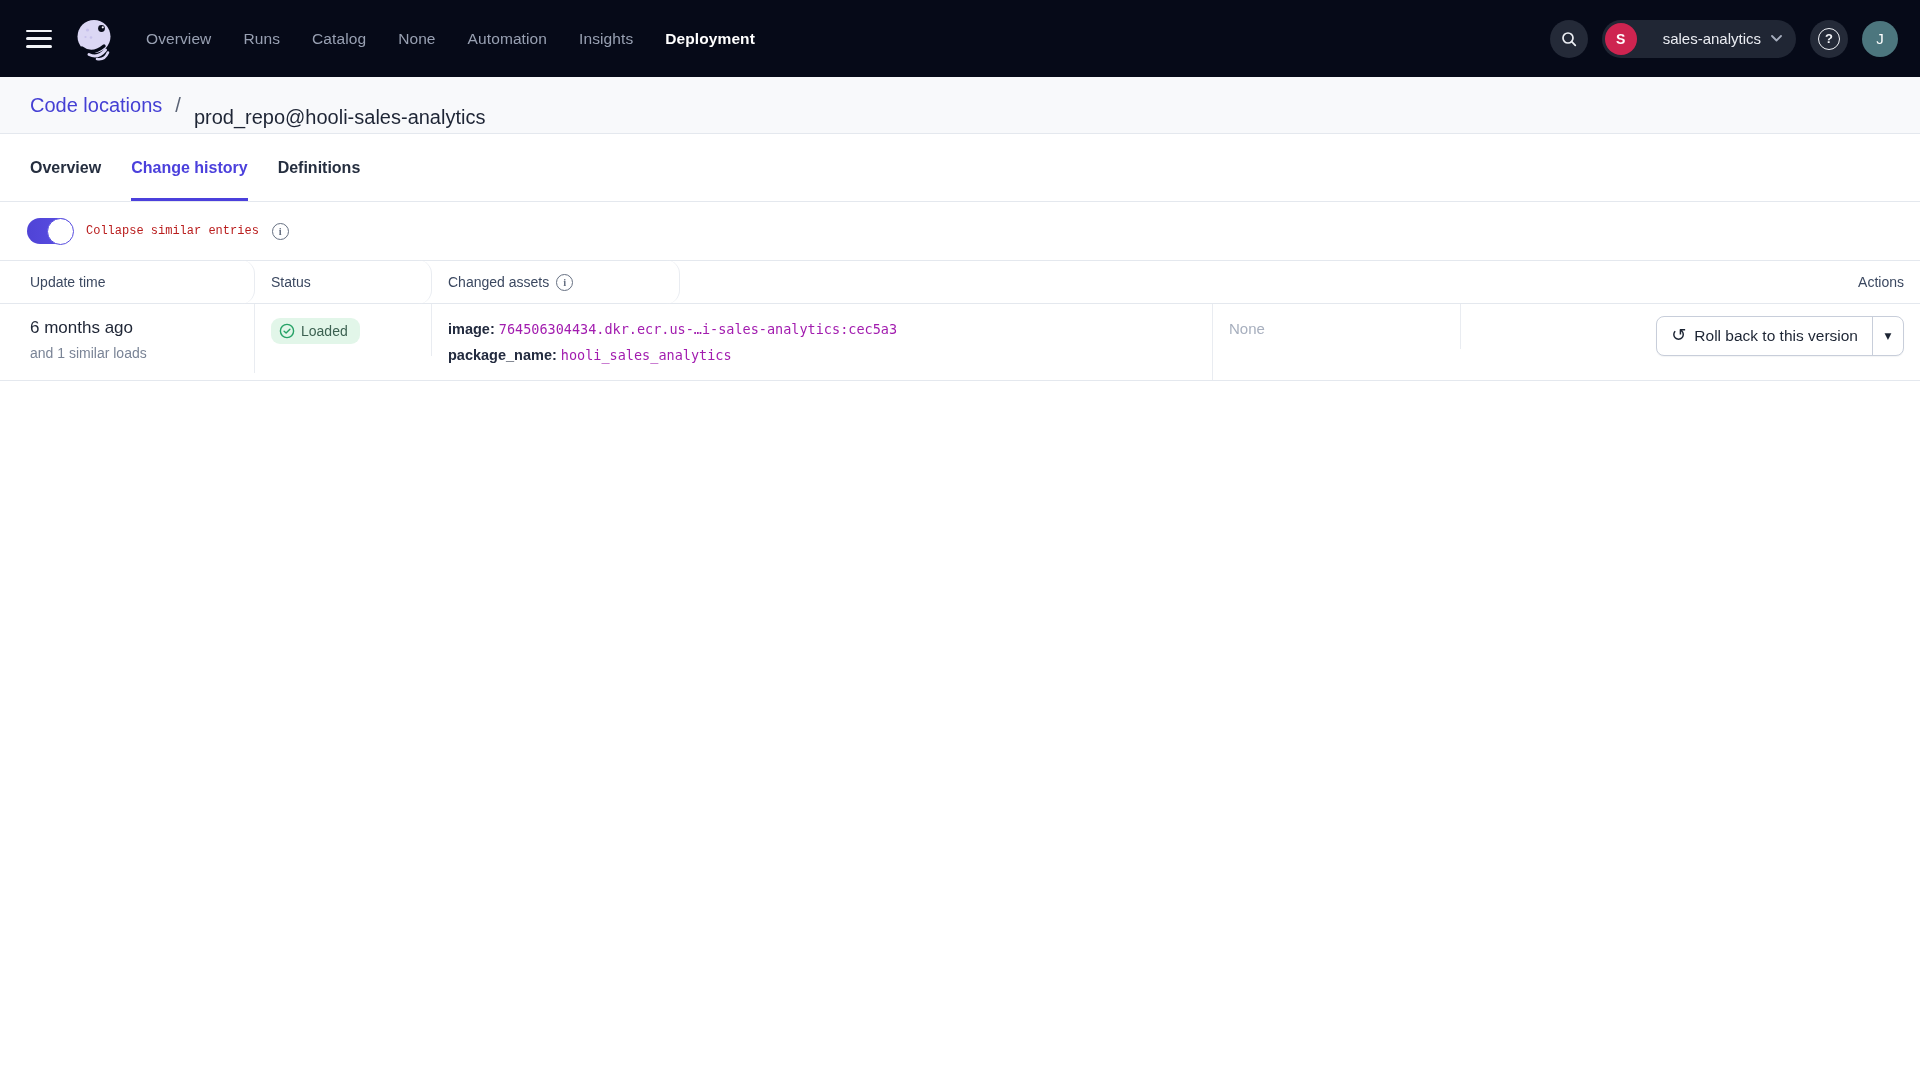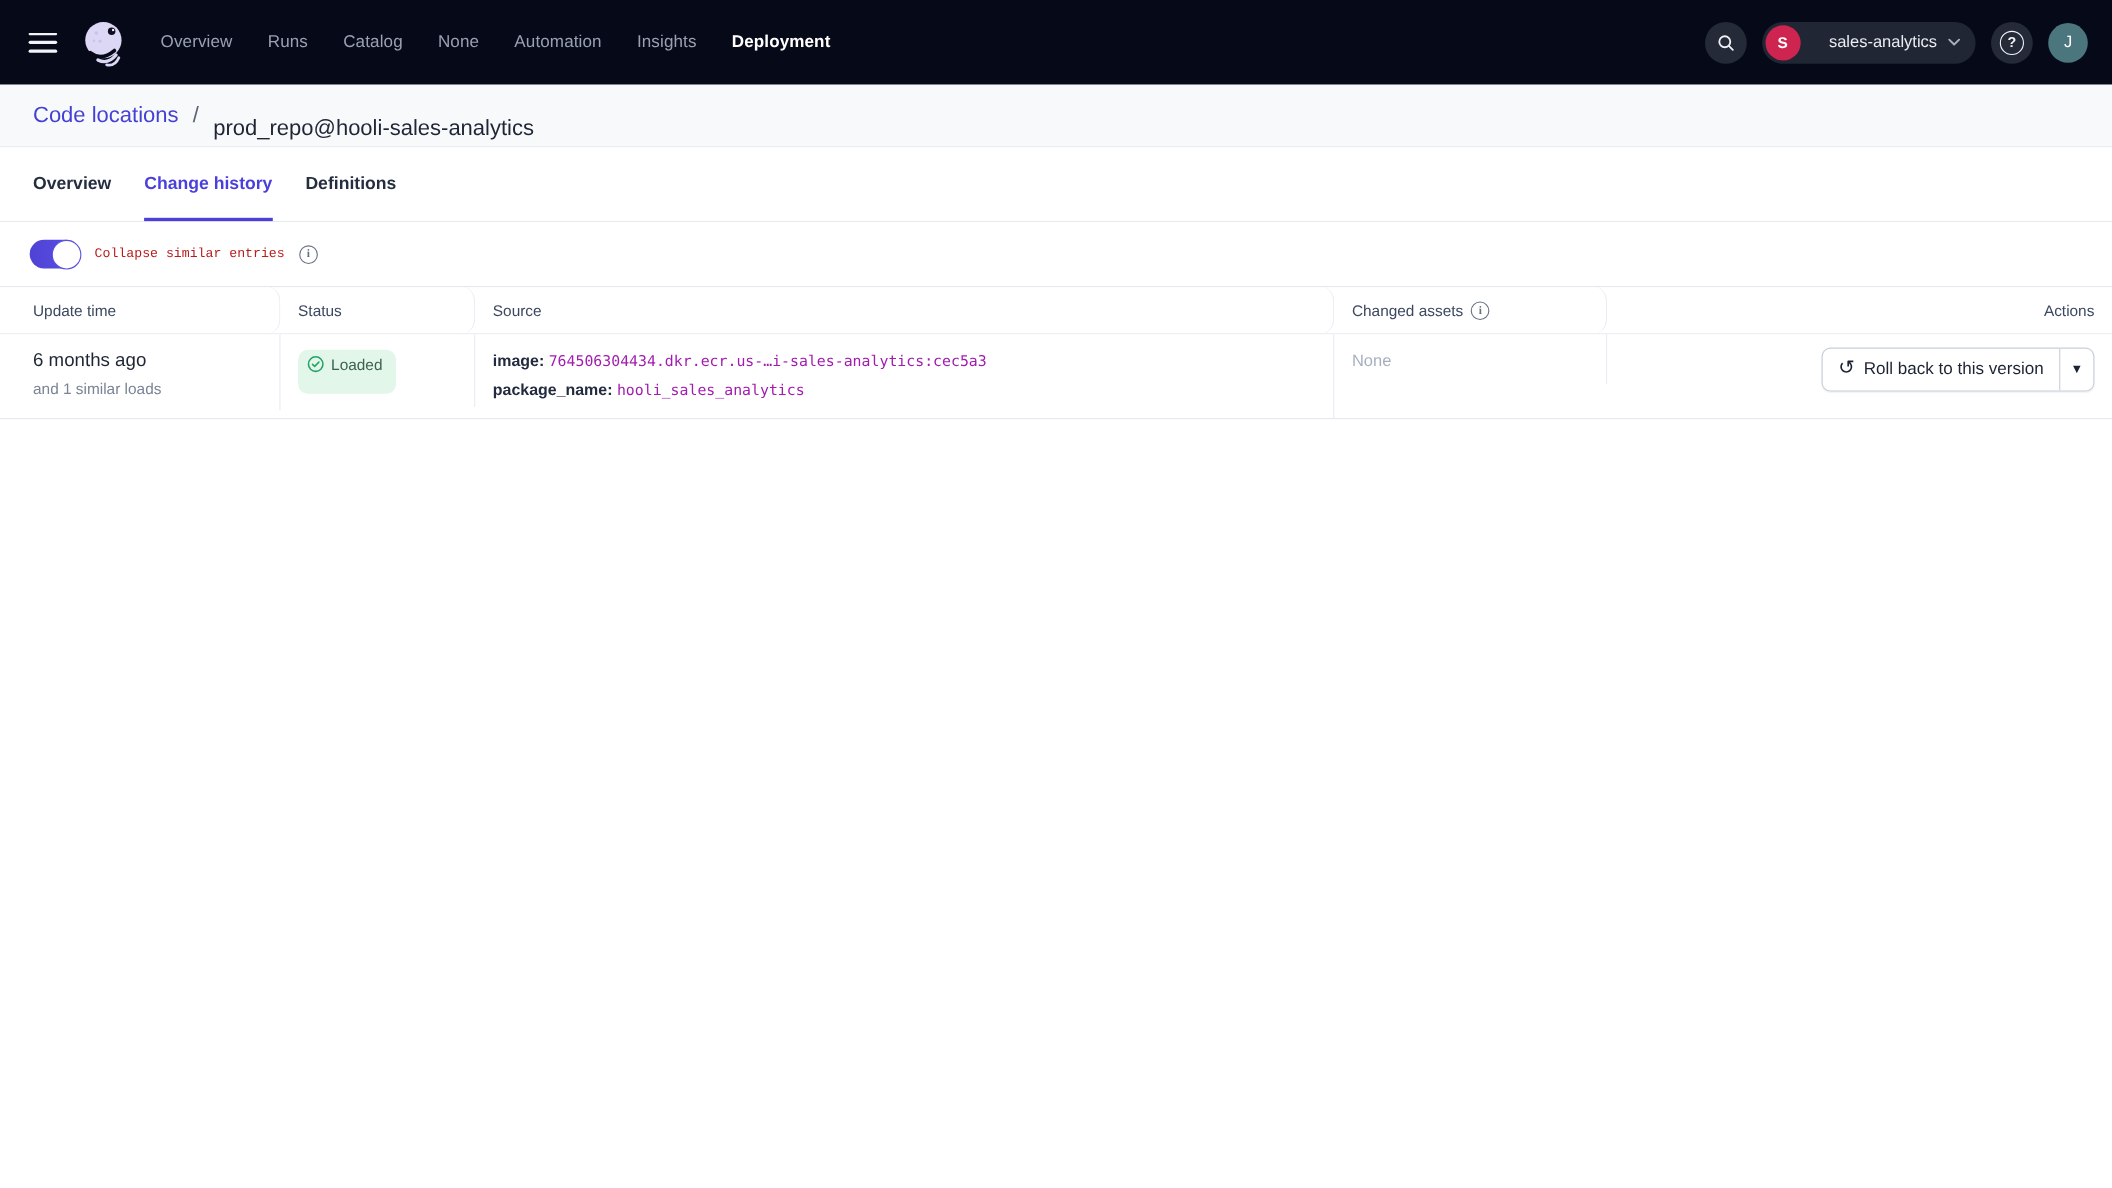--- a/index.html
+++ b/index.html
@@ -47,21 +47,21 @@
   .col { border-right:1px solid #E9ECF1; height:100%; }
   .thead .col { display:flex; align-items:center; height:44px; gap:7px;border-radius:14px; }
   .col-update { width:255px; padding-left:30px; }
   .col-status { width:177px; padding-left:16px; }
   .col-source { width:781px; padding-left:16px; }
   .col-assets { width:248px; padding-left:16px; }
   .col-actions { flex:1; border-right:none; padding-right:16px; justify-content:flex-end; display:flex; }
   .trow .col { padding-top:12px; padding-bottom:12px; }
   .cell-time-main { font-size:17px; color:#1E2535; margin-top:2px; }
   .cell-time-sub { font-size:14px; color:#7A8496; margin-top:7px; }
-  .badge { display:inline-flex; align-items:center; gap:6px; background:#E2F6E9; border-radius:9px; padding:5px 12px 19px 8px; margin-top:2px; }
+  .badge { display:inline-flex; align-items:center; gap:6px; background:#E2F6E9; border-radius:9px; padding:5px 12px 5px 8px; margin-top:2px; }
   .badge-text { font-size:14px; color:#3C6151; }
   .src-line { line-height:26px; white-space:nowrap; }
   .src-label { font-size:14.5px; font-weight:700; color:#232B3F; }
   .src-value { font-family:"DejaVu Sans Mono", monospace; font-size:13.5px; color:#a21caf; }
   .cell-none { font-size:15px; color:#A7AFBE; margin-top:4px; }
 
   .split-btn { display:inline-flex; align-items:stretch; height:40px; background:#fff; border:1px solid #C8CEDA; border-radius:8px; box-shadow:0 1px 1px rgba(20,30,50,.05); overflow:hidden; margin-top:0; }
   .split-main { display:flex; align-items:center; gap:8px; padding:0 14px; font-size:15.5px; color:#1C2433; cursor:pointer; }
   .rollback-glyph { font-family:"DejaVu Sans", sans-serif; font-size:18px; line-height:1; color:#1C2433; transform:translateY(-1px); }
   .split-divider { width:1px; background:#C8CEDA; }
@@ -142,21 +142,20 @@
     <div class="knob"></div>
   </div>
   <span class="filter-label">Collapse similar entries</span>
   <span class="info-icon">i</span>
 </div>
 
 <div class="table">
   <div class="thead">
     <div class="col col-update">Update time</div>
     <div class="col col-status">Status</div>
-    <div class="col col-source">Source</div>
     <div class="col col-assets">
       <span>Changed assets</span>
       <span class="info-icon">i</span>
     </div>
     <div class="col col-actions" style="align-items:center;">Actions</div>
   </div>
 
   <div class="trow">
     <div class="col col-update">
       <div class="cell-time-main">6 months ago</div>

